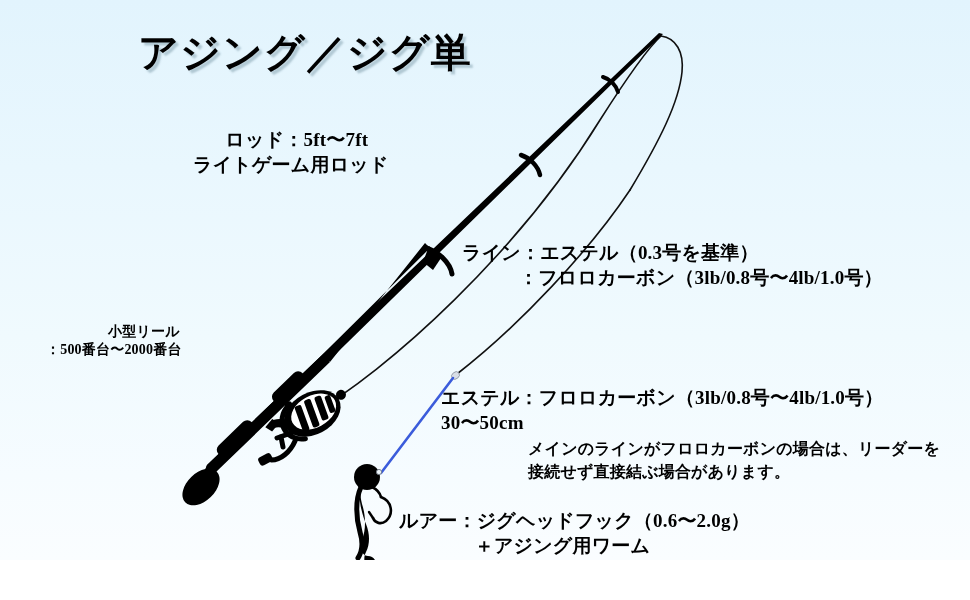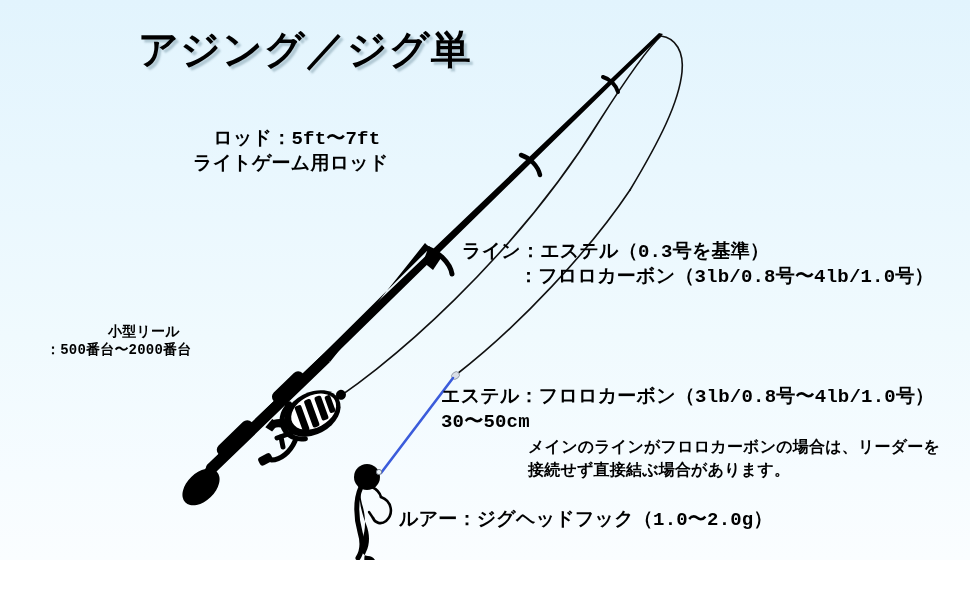--- a/index.html
+++ b/index.html
@@ -6,21 +6,21 @@
     margin: 0;
     padding: 0;
     background: #ffffff;
   }
   #canvas {
     position: relative;
     width: 970px;
     height: 560px;
     overflow: hidden;
     background: linear-gradient(to bottom, #e2f4fd 0%, #e9f7fe 30%, #f0fafe 60%, #f6fcff 85%, #fafdff 100%);
-    font-family: Liberation Mono, monospace;
+    font-family: Liberation Serif, serif;
     -webkit-font-smoothing: antialiased;
   }
   #artwork {
     position: absolute;
     left: 0;
     top: 0;
     width: 970px;
     height: 600px;
     pointer-events: none;
   }
@@ -220,16 +220,17 @@
     <span class="ln l1">エステル：フロロカーボン（3lb/0.8号〜4lb/1.0号）</span>
     <span class="ln l2">30〜50cm</span>
   </div>
 
   <div class="lbl" id="leader-note">
     <span class="ln n1">メインのラインがフロロカーボンの場合は、リーダーを</span>
     <span class="ln n2">接続せず直接結ぶ場合があります。</span>
   </div>
 
   <div class="lbl" id="lure-label">
-    <span class="ln l1">ルアー：ジグヘッドフック（1.0〜2.0g）</span>
+    <span class="ln l1">ルアー：ジグヘッドフック（0.6〜2.0g）</span>
+    <span class="ln l2">＋アジング用ワーム</span>
   </div>
 
 </div>
 
 </body></html>

